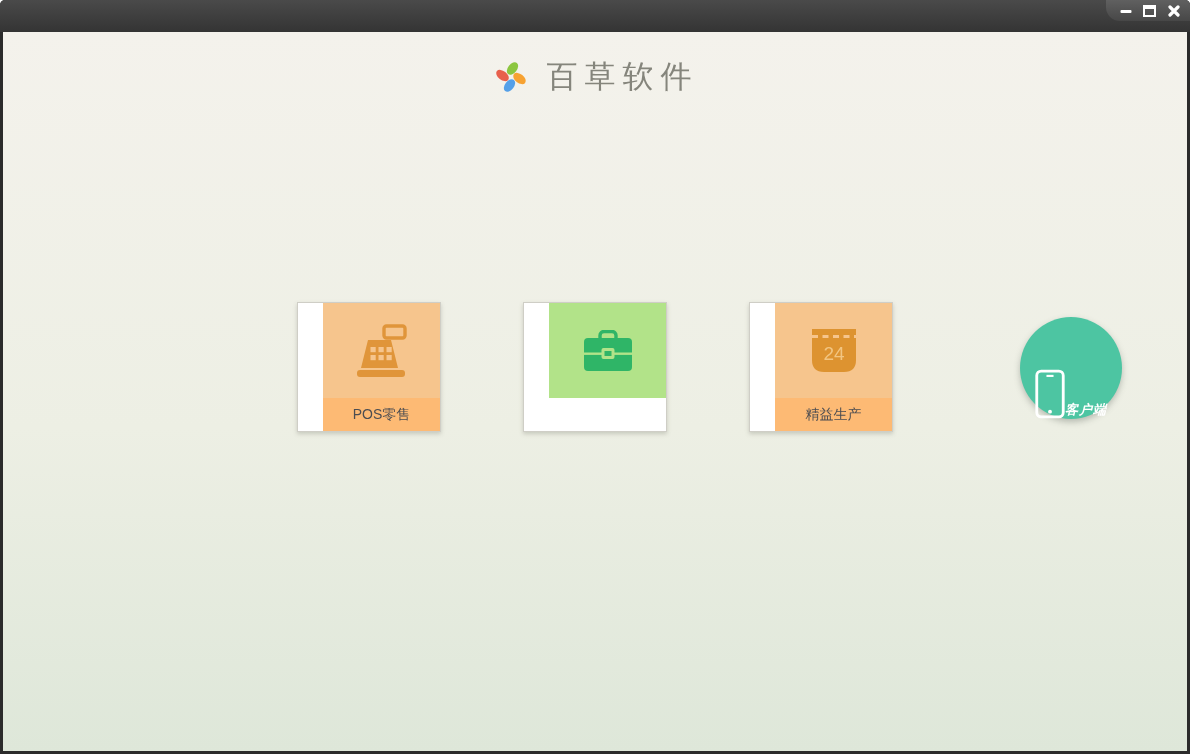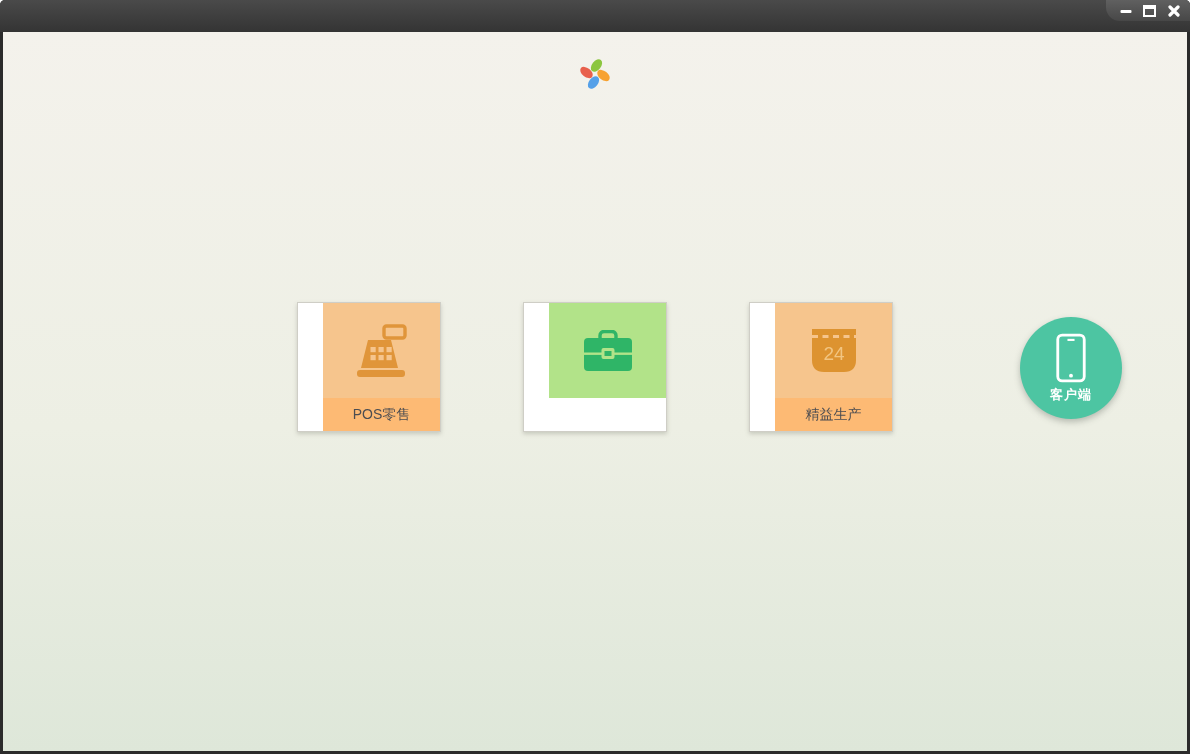--- a/index.html
+++ b/index.html
@@ -66,22 +66,23 @@
     flex:1; display:flex; align-items:center; justify-content:center;
     font-size:14px; color:#4c4d51; background:#fdba74;
   }
 
   
   .client-btn {
     position:absolute; top:285px; left:1017px;
     width:102px; height:102px; border-radius:50%;
     background:#4dc5a2;
     box-shadow:0 3px 6px rgba(80,90,80,.35);
-    display:flex; flex-direction:column; align-items:center; justify-content:center;
+    display:flex; flex-direction:row; align-items:flex-end; justify-content:center;
     cursor:pointer;
+    font-style:italic;
   }
   .client-label {
     margin-top:3px; color:#ffffff; font-size:13px; font-weight:bold;
     letter-spacing:1px;
   }
 </style>
 </head>
 <body>
 
 <div class="window">
@@ -123,20 +124,21 @@
             <ellipse cx="24" cy="12.5" rx="6" ry="9.5" fill="#f7a231" transform="rotate(28 24 12.5)"></ellipse>
           </g>
           <g transform="rotate(180 24 24)">
             <ellipse cx="24" cy="12.5" rx="6" ry="9.5" fill="#55a0e8" transform="rotate(28 24 12.5)"></ellipse>
           </g>
           <g transform="rotate(270 24 24)">
             <ellipse cx="24" cy="12.5" rx="6" ry="9.5" fill="#e8604c" transform="rotate(28 24 12.5)"></ellipse>
           </g>
         </g>
       </svg>
+      <div class="brand-title">百草软件</div>
     </div>
 
     <div class="cards">
 
       <div class="card">
         <div class="card-tile tile-orange">
           <svg width="58" height="54" viewBox="0 0 58 54">
 
             <rect x="31" y="2" width="21" height="12" rx="2.5" fill="none" stroke="#e0953a" stroke-width="3.4"></rect>
 

